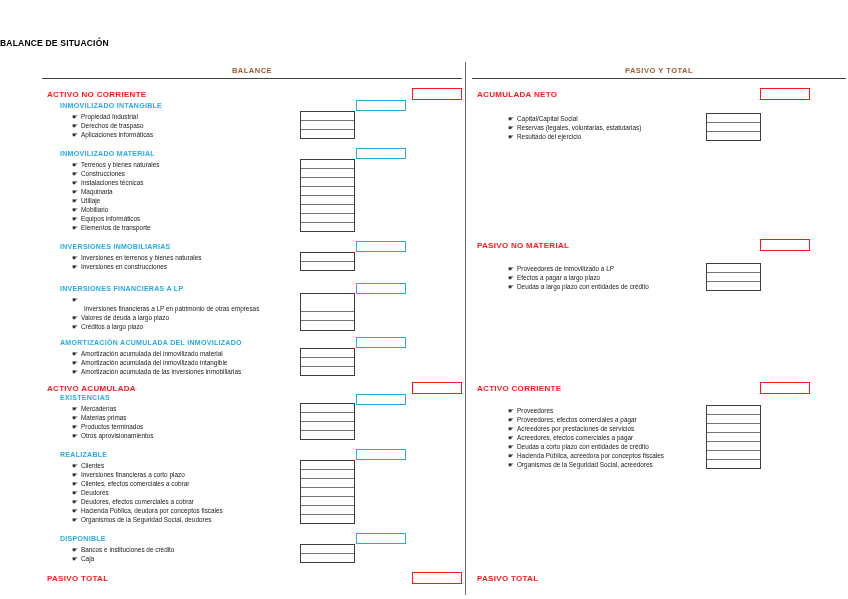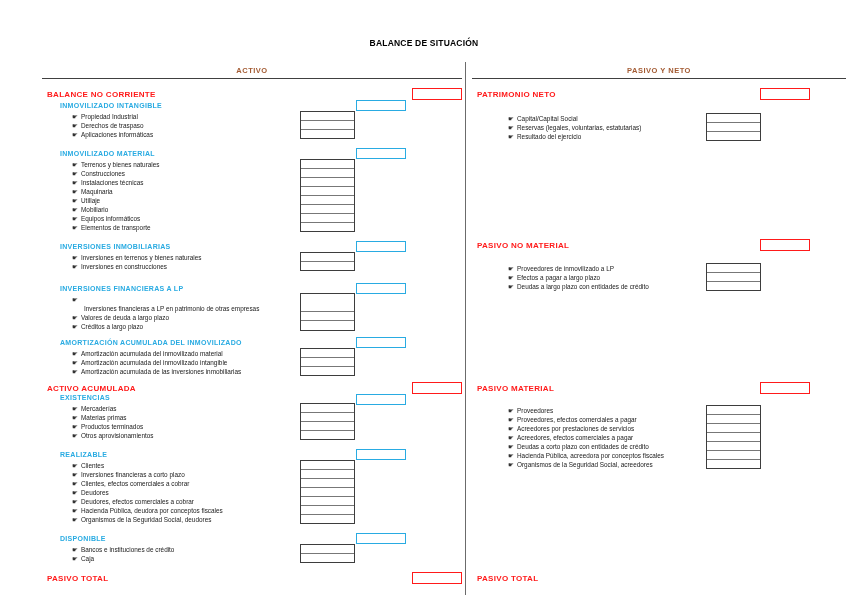--- a/index.html
+++ b/index.html
@@ -21,21 +21,21 @@
     width: 848px;
     height: 599px;
   }
 
   
   .doc-title {
     position: absolute;
     top: 38px;
     left: 0;
     width: 848px;
-    text-align: center;
+    text-align: left;
     font-size: 8.5px;
     font-weight: bold;
     letter-spacing: 0.2px;
     color: #000000;
   }
 
   
   .col-header {
     position: absolute;
     top: 66px;
@@ -132,27 +132,27 @@
     height: 12px;
   }
 </style>
 </head>
 <body>
 
 <div class="page">
 
   <div class="doc-title">BALANCE DE SITUACIÓN</div>
 
-  <div class="col-header left">ACTIVO</div>
-  <div class="col-header right">PASIVO Y NETO</div>
+  <div class="col-header left">BALANCE</div>
+  <div class="col-header right">PASIVO Y TOTAL</div>
   <div class="hrule left"></div>
   <div class="hrule right"></div>
   <div class="vdivider"></div>
 
-  <div class="grp-major" style="left:47px; top:90px;">BALANCE NO CORRIENTE</div>
+  <div class="grp-major" style="left:47px; top:90px;">ACTIVO NO CORRIENTE</div>
   <div class="box box-total" style="left:412px; top:88px; width:50px;"></div>
 
   <div class="grp-minor" style="left:60px; top:102px;">INMOVILIZADO INTANGIBLE</div>
   <div class="box box-sub" style="left:356px; top:100px; width:50px;"></div>
   <div class="line-item" style="left:72px; top:112px;"><span class="bullet">☛</span><span>Propiedad Industrial</span></div>
   <div class="line-item" style="left:72px; top:121px;"><span class="bullet">☛</span><span>Derechos de traspaso</span></div>
   <div class="line-item" style="left:72px; top:130px;"><span class="bullet">☛</span><span>Aplicaciones informáticas</span></div>
   <div class="box box-detail" style="left:300px; top:111px; width:55px; height:28px;">
     <div class="cell" style="height:9px"></div>
       <div class="cell" style="height:9px"></div>
@@ -251,21 +251,21 @@
   <div class="line-item" style="left:72px; top:545px;"><span class="bullet">☛</span><span>Bancos e instituciones de crédito</span></div>
   <div class="line-item" style="left:72px; top:554px;"><span class="bullet">☛</span><span>Caja</span></div>
   <div class="box box-detail" style="left:300px; top:544px; width:55px; height:19px;">
     <div class="cell" style="height:9px"></div>
       <div class="cell" style="height:8px"></div>
   </div>
 
   <div class="grp-major" style="left:47px; top:574px;">PASIVO TOTAL</div>
   <div class="box box-total" style="left:412px; top:572px; width:50px;"></div>
 
-  <div class="grp-major" style="left:477px; top:90px;">PATRIMONIO NETO</div>
+  <div class="grp-major" style="left:477px; top:90px;">ACUMULADA NETO</div>
   <div class="box box-total" style="left:760px; top:88px; width:50px;"></div>
   <div class="line-item" style="left:508px; top:114px;"><span class="bullet">☛</span><span>Capital/Capital Social</span></div>
   <div class="line-item" style="left:508px; top:123px;"><span class="bullet">☛</span><span>Reservas (legales, voluntarias, estatutarias)</span></div>
   <div class="line-item" style="left:508px; top:132px;"><span class="bullet">☛</span><span>Resultado del ejercicio</span></div>
   <div class="box box-detail" style="left:706px; top:113px; width:55px; height:28px;">
     <div class="cell" style="height:9px"></div>
       <div class="cell" style="height:9px"></div>
       <div class="cell" style="height:8px"></div>
   </div>
 
@@ -273,21 +273,21 @@
   <div class="box box-total" style="left:760px; top:239px; width:50px;"></div>
   <div class="line-item" style="left:508px; top:264px;"><span class="bullet">☛</span><span>Proveedores de inmovilizado a LP</span></div>
   <div class="line-item" style="left:508px; top:273px;"><span class="bullet">☛</span><span>Efectos a pagar a largo plazo</span></div>
   <div class="line-item" style="left:508px; top:282px;"><span class="bullet">☛</span><span>Deudas a largo plazo con entidades de crédito</span></div>
   <div class="box box-detail" style="left:706px; top:263px; width:55px; height:28px;">
     <div class="cell" style="height:9px"></div>
       <div class="cell" style="height:9px"></div>
       <div class="cell" style="height:8px"></div>
   </div>
 
-  <div class="grp-major" style="left:477px; top:384px;">PASIVO MATERIAL</div>
+  <div class="grp-major" style="left:477px; top:384px;">ACTIVO CORRIENTE</div>
   <div class="box box-total" style="left:760px; top:382px; width:50px;"></div>
   <div class="line-item" style="left:508px; top:406px;"><span class="bullet">☛</span><span>Proveedores</span></div>
   <div class="line-item" style="left:508px; top:415px;"><span class="bullet">☛</span><span>Proveedores, efectos comerciales a pagar</span></div>
   <div class="line-item" style="left:508px; top:424px;"><span class="bullet">☛</span><span>Acreedores por prestaciones de servicios</span></div>
   <div class="line-item" style="left:508px; top:433px;"><span class="bullet">☛</span><span>Acreedores, efectos comerciales a pagar</span></div>
   <div class="line-item" style="left:508px; top:442px;"><span class="bullet">☛</span><span>Deudas a corto plazo con entidades de crédito</span></div>
   <div class="line-item" style="left:508px; top:451px;"><span class="bullet">☛</span><span>Hacienda Pública, acreedora por conceptos fiscales</span></div>
   <div class="line-item" style="left:508px; top:460px;"><span class="bullet">☛</span><span>Organismos de la Seguridad Social, acreedores</span></div>
   <div class="box box-detail" style="left:706px; top:405px; width:55px; height:64px;">
     <div class="cell" style="height:9px"></div>

